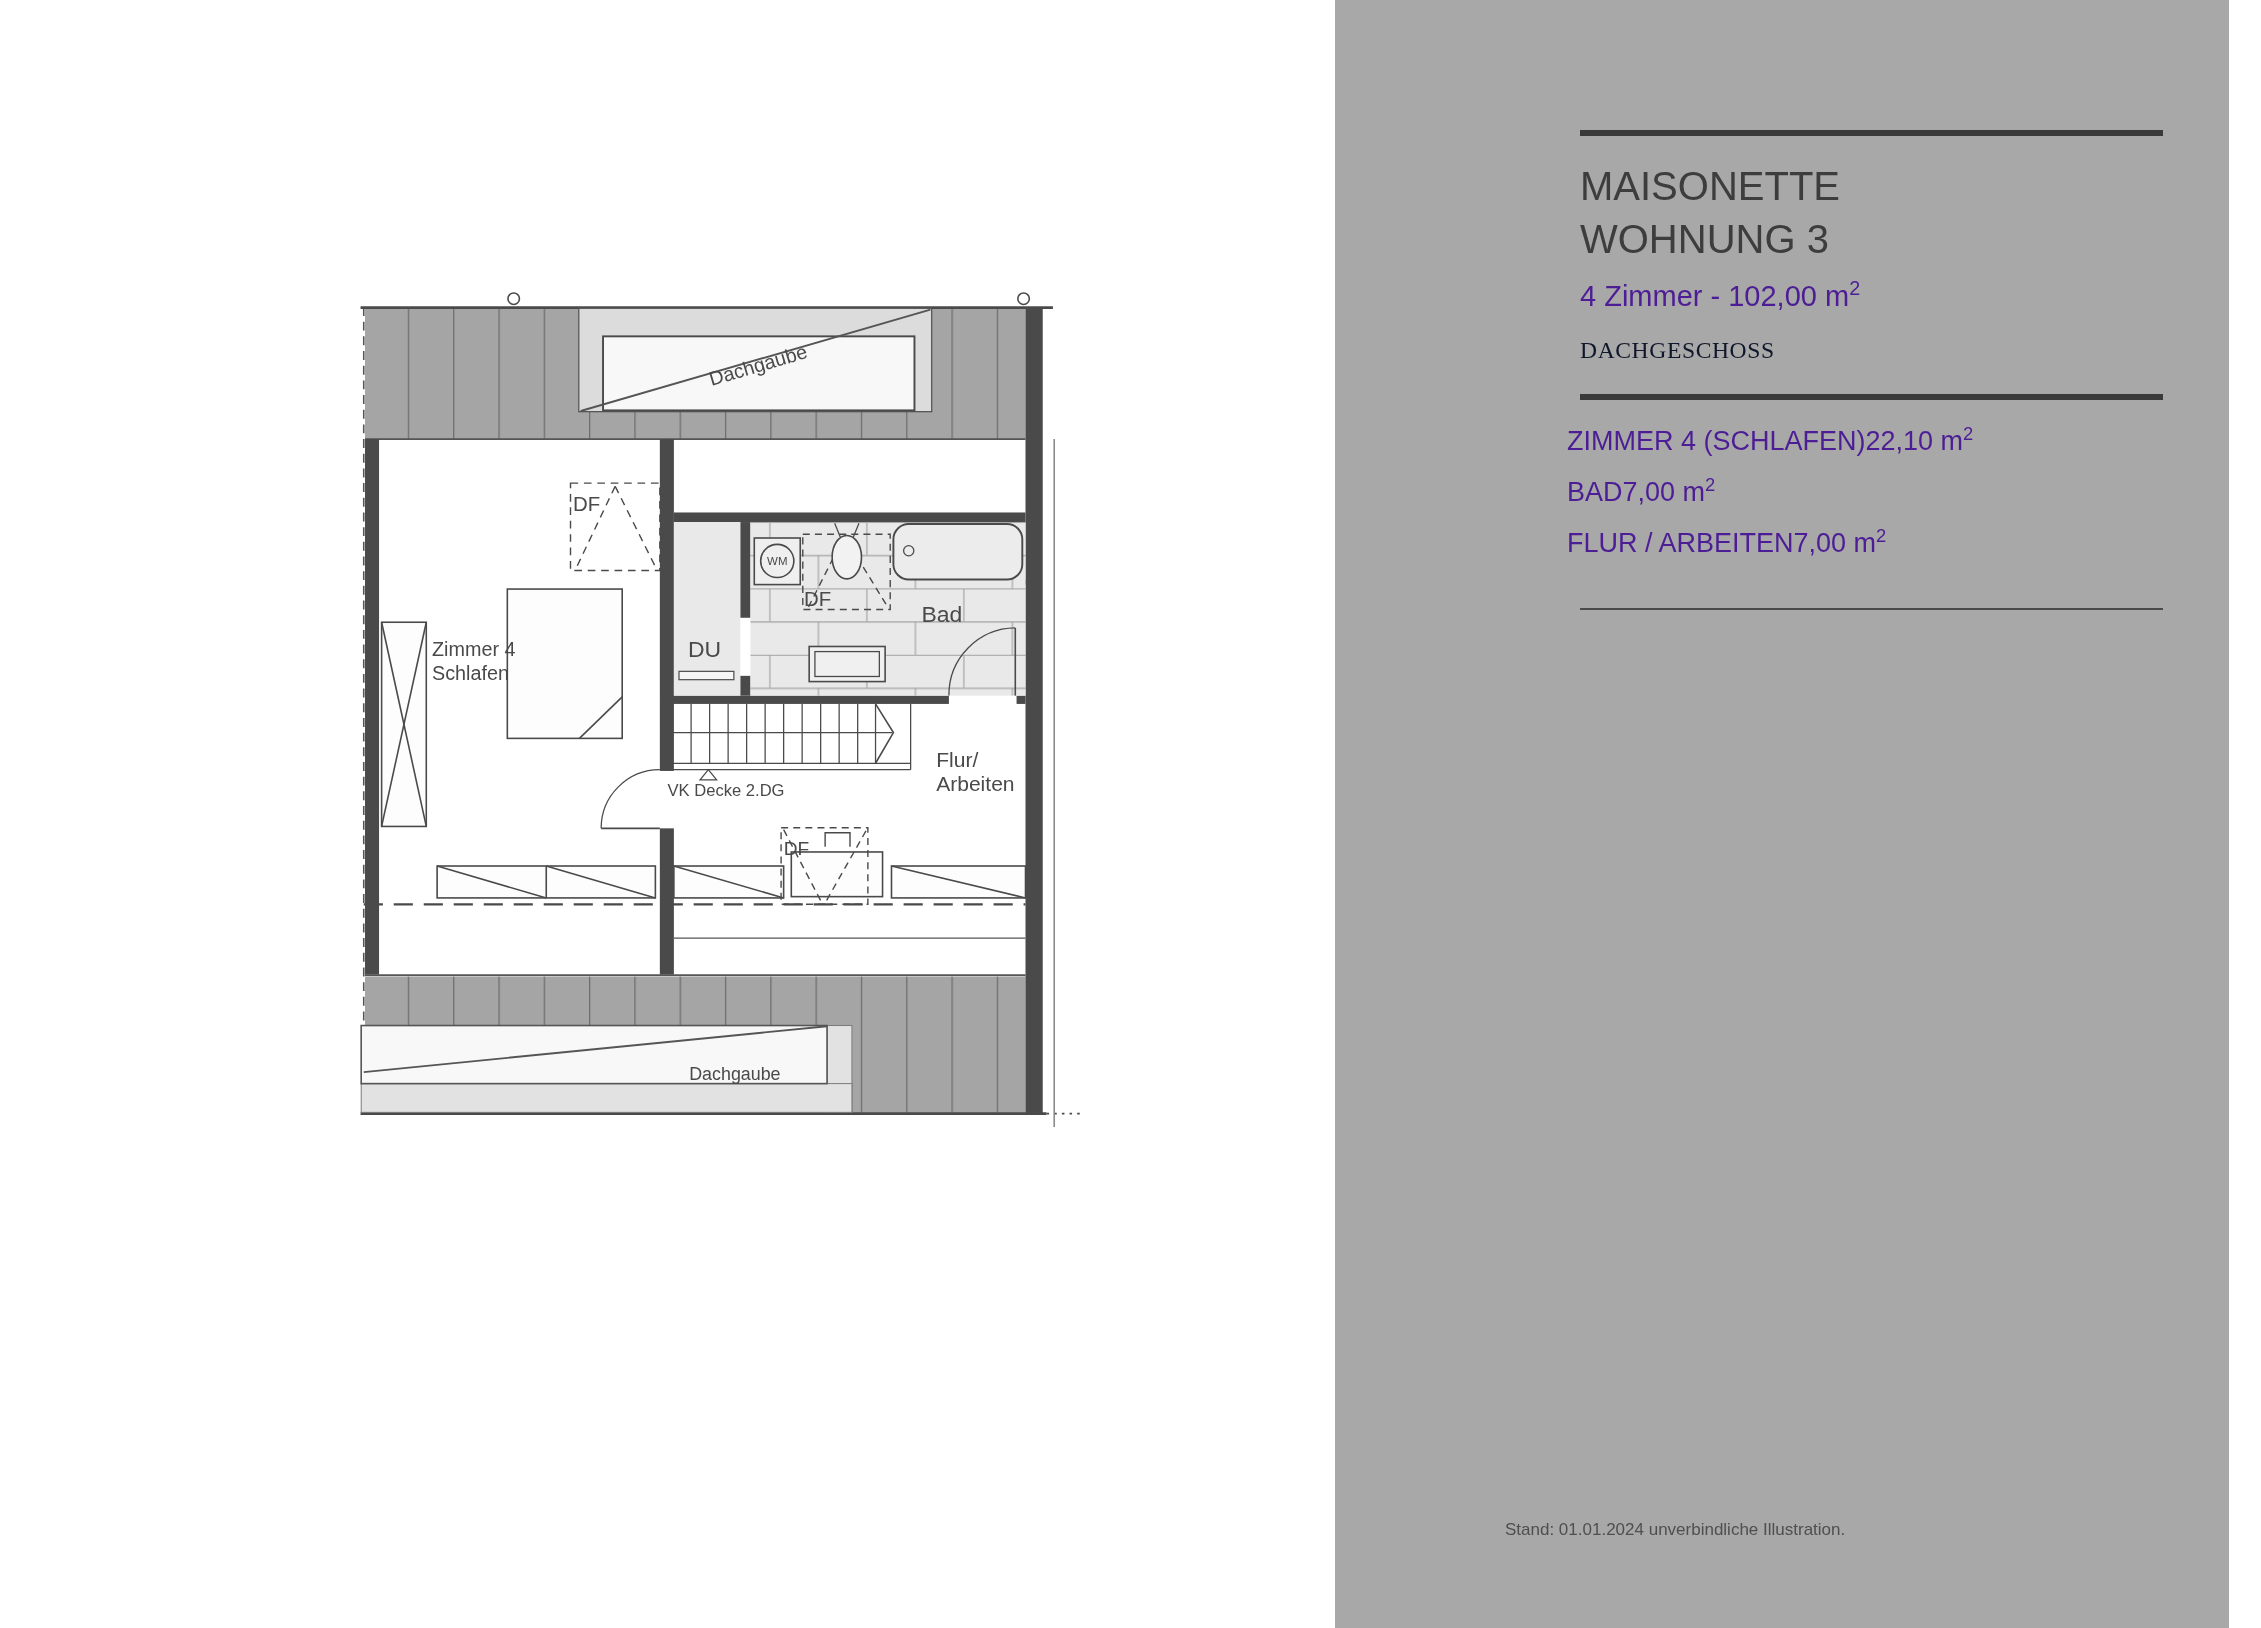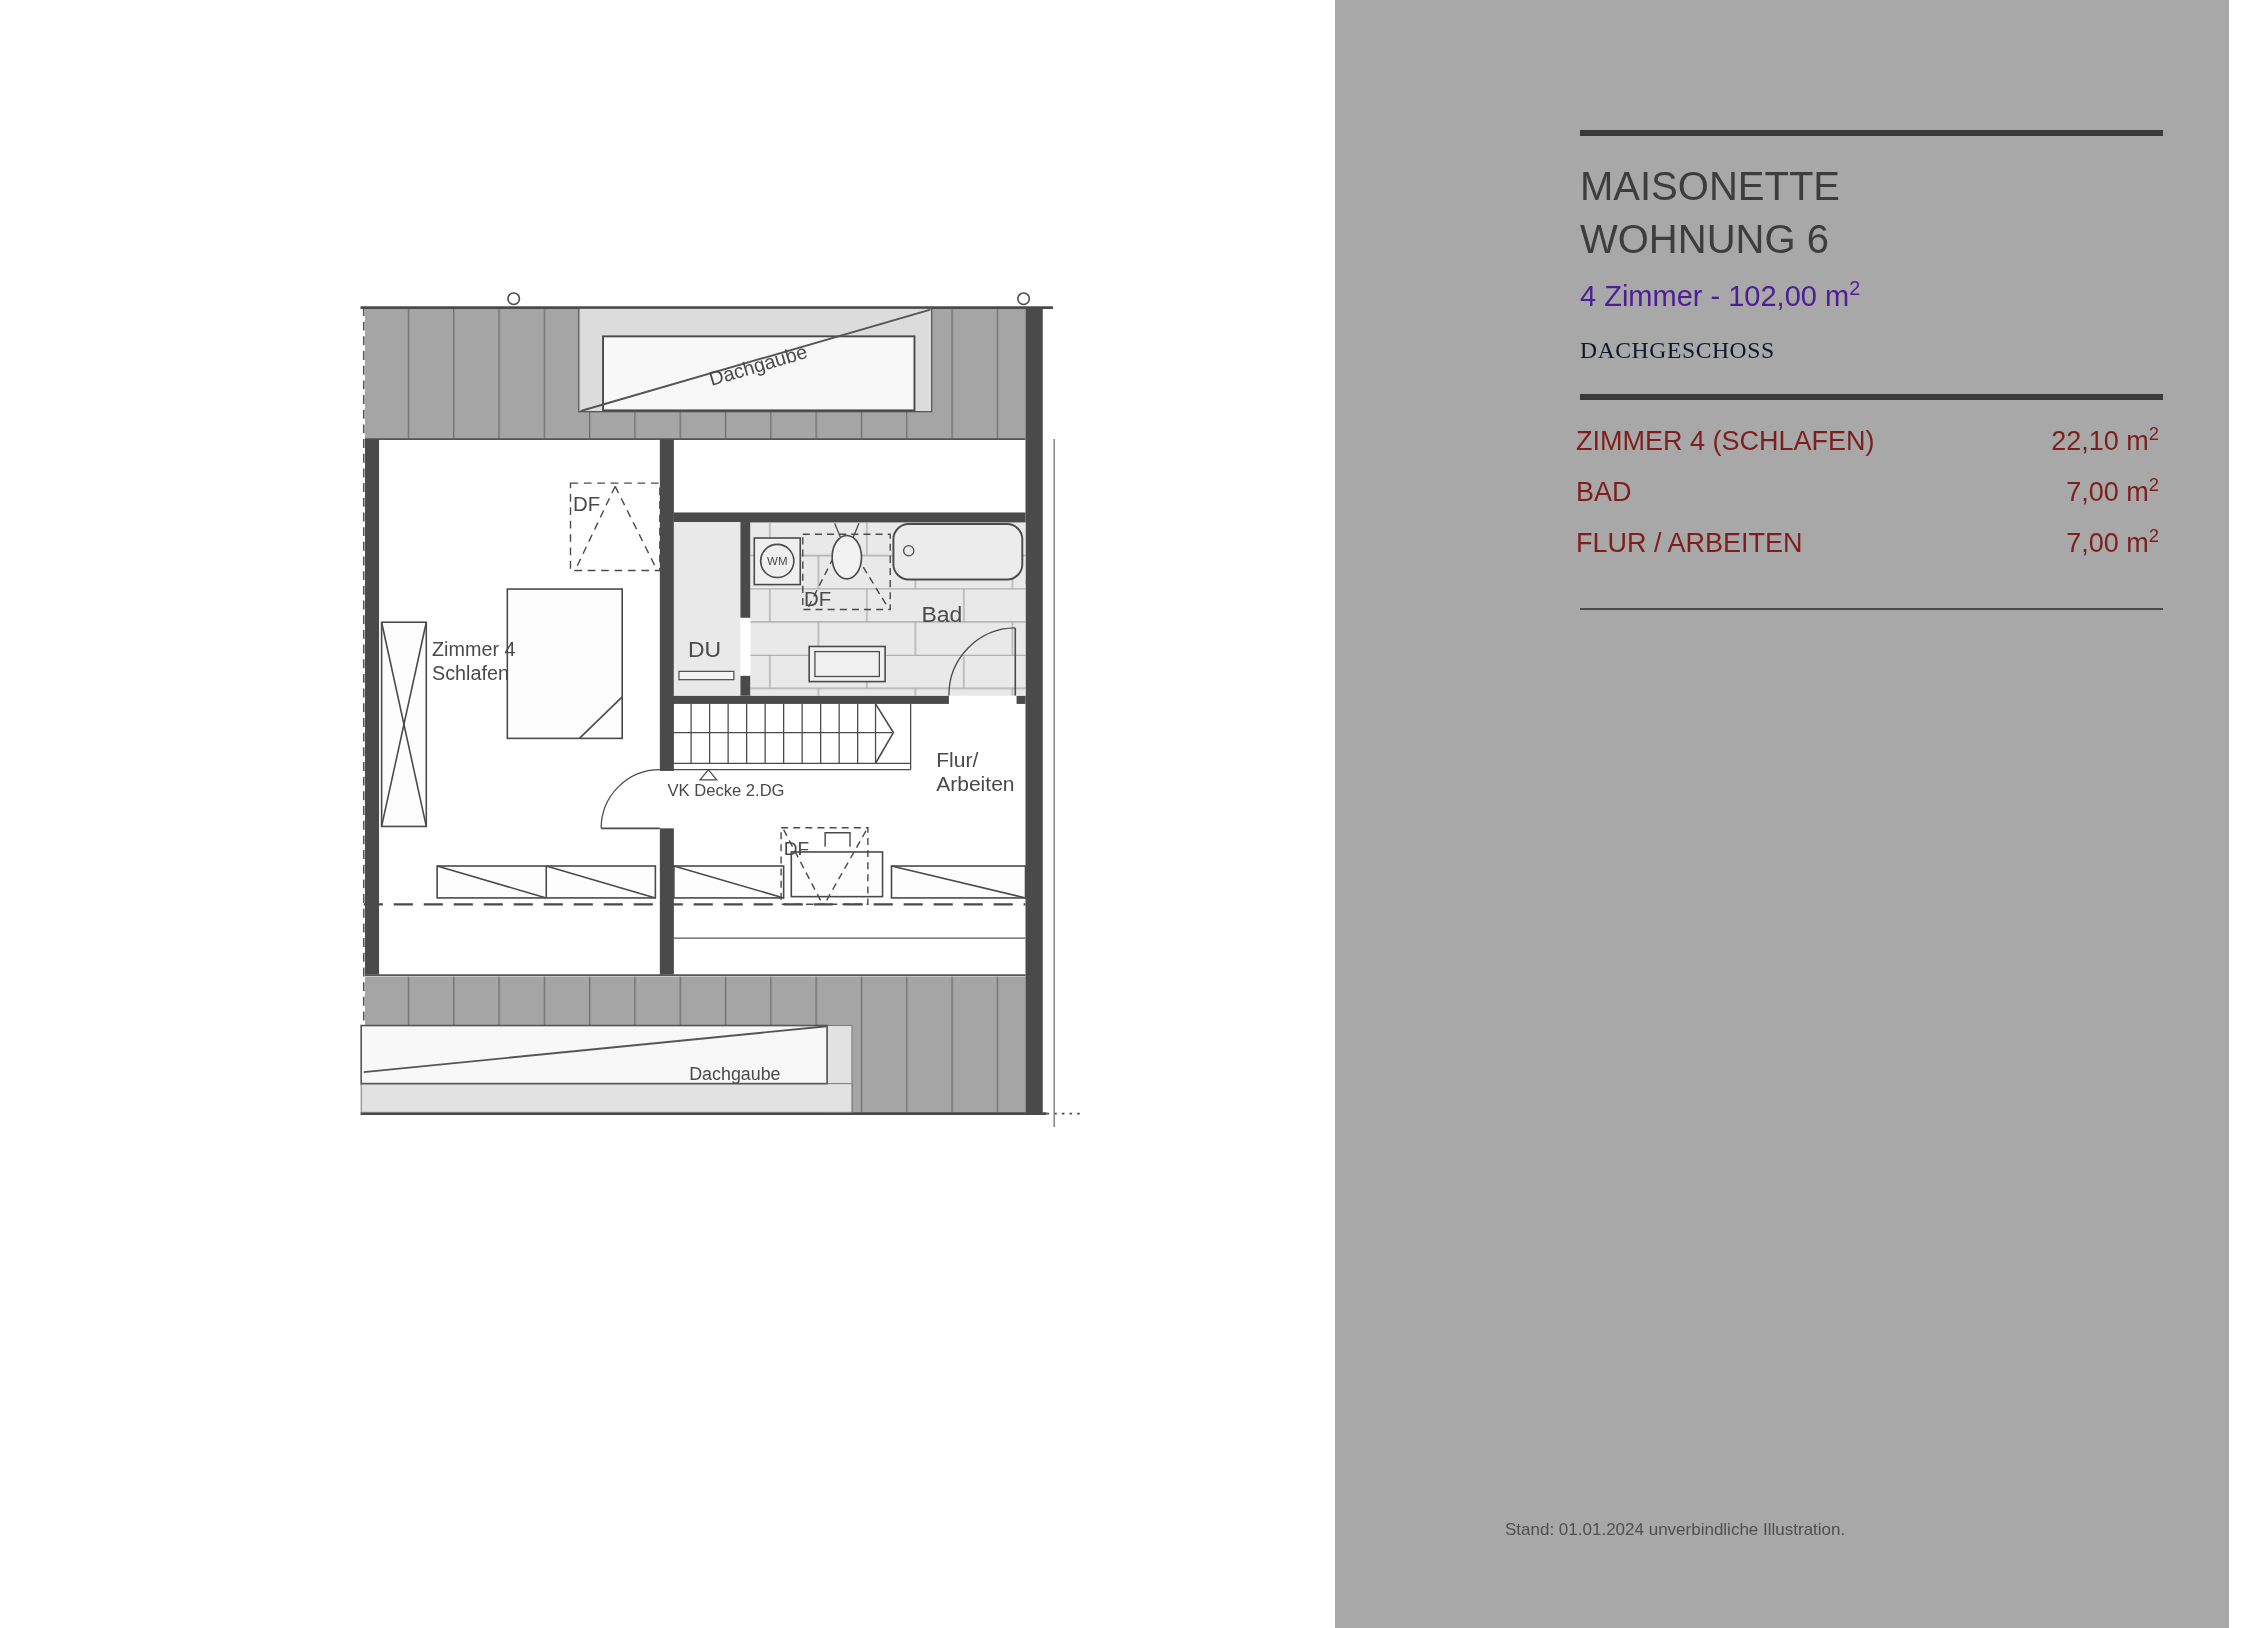--- a/index.html
+++ b/index.html
@@ -9,22 +9,22 @@
   
   #sidebar{position:absolute;left:1335px;top:0;width:894px;height:1628px;background:#a8a8a8;}
   .rule{position:absolute;left:245px;width:583px;background:#3a3a3a;}
   #rule-top{top:130px;height:6.4px;}
   #rule-mid{top:394px;height:6.4px;}
   #rule-thin{top:608px;height:1.9px;background:#4a4a4a;}
   #apt-title{position:absolute;left:245px;top:160px;font-size:40px;line-height:53px;
              font-weight:400;color:#3d3d3d;letter-spacing:0px;}
   #apt-subtitle{position:absolute;left:245px;top:280px;font-size:29px;color:#4c1d95;}
   #apt-floor{position:absolute;left:245px;top:337px;font-size:23.6px;color:#0f172a;letter-spacing:0.6px;font-family:Liberation Serif, serif;}
-  .room-row{position:absolute;left:241px;width:583px;display:flex;justify-content:space-between;
-            font-size:27px;color:#7f1d1d;}
+  .room-row{position:absolute;left:232px;width:583px;display:flex;
+            font-size:27px;color:#4c1d95;}
   #row-0{top:426px;} #row-1{top:477px;} #row-2{top:528px;}
   .room-row sup{font-size:68%;line-height:0;}
   #apt-subtitle sup{font-size:68%;line-height:0;}
   #footer-note{position:absolute;left:170px;top:1520px;font-size:17px;color:#4f4f4f;}
   
   text{font-family:"Liberation Sans",sans-serif;fill:#4a4a4a;}
 </style>
 </head>
 <body>
 
@@ -209,21 +209,21 @@
 
     <line x1="570" y1="1417" x2="1607" y2="1417" stroke="#4a4a4a" stroke-width="3.5" stroke-dasharray="30 17"></line>
     <line x1="1056" y1="1470" x2="1607" y2="1470" stroke="#555" stroke-width="2"></line>
   </svg>
 
   <div id="sidebar">
     <div id="rule-top" class="rule"></div>
 
     <div id="apt-title">
       <div>MAISONETTE</div>
-      <div>WOHNUNG 6</div>
+      <div>WOHNUNG 3</div>
     </div>
 
     <div id="apt-subtitle"><span>4 Zimmer - 102,00 m</span><sup>2</sup></div>
 
     <div id="apt-floor">DACHGESCHOSS</div>
 
     <div id="rule-mid" class="rule"></div>
 
     <div id="row-0" class="room-row">
       <span>ZIMMER 4 (SCHLAFEN)</span>

